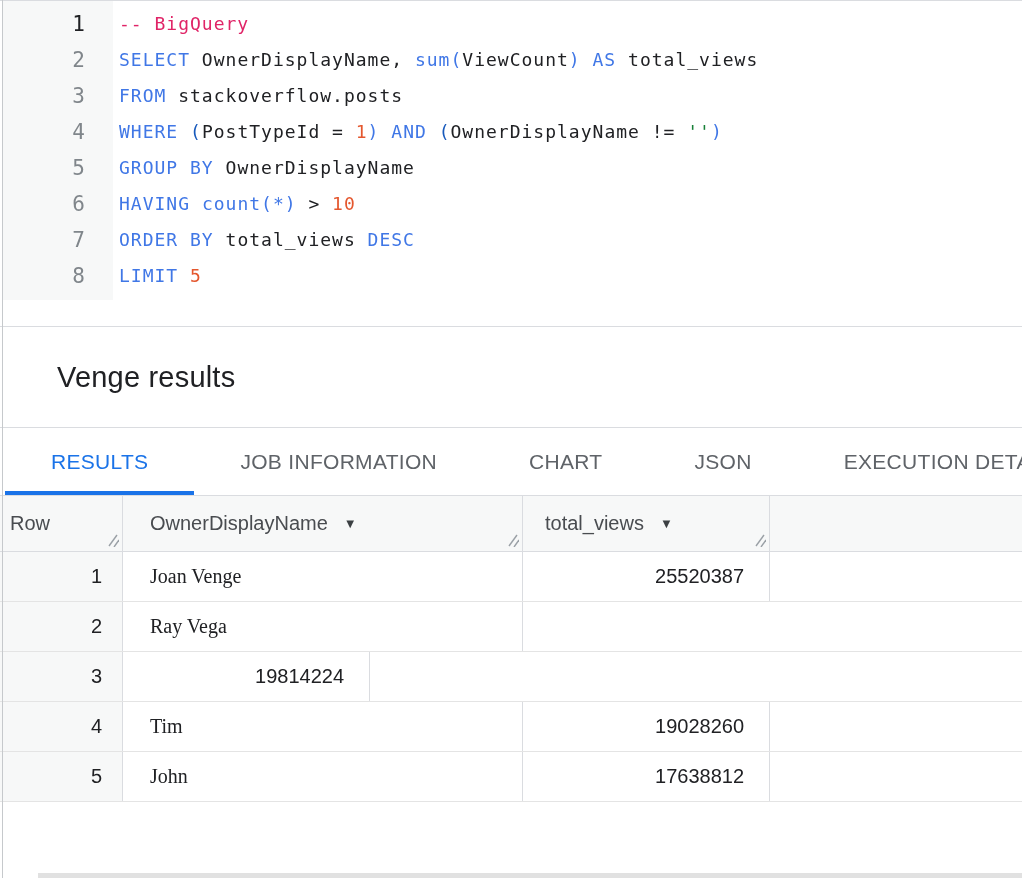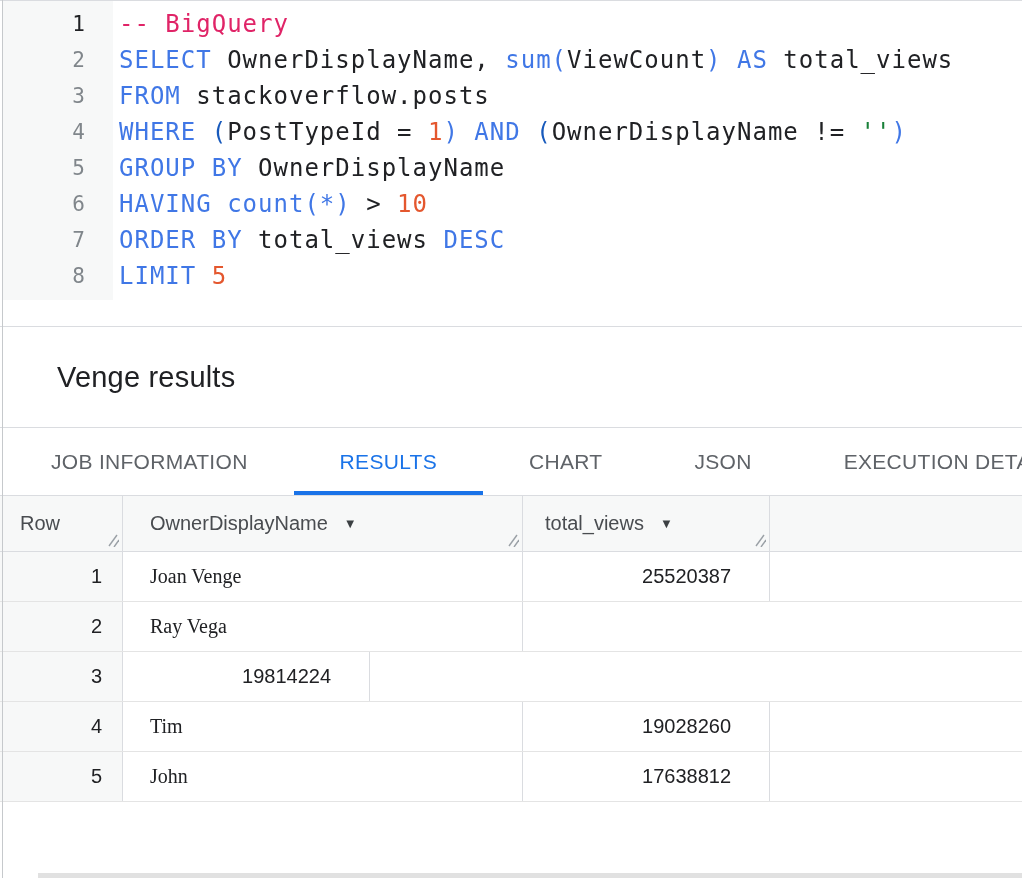--- a/index.html
+++ b/index.html
@@ -10,21 +10,21 @@
   .bottom-strip { position:absolute; bottom:0; left:38px; right:0; height:5px; background:#e1e1e1; z-index:20; }
 
   
   .editor { height:327px; border-top:1px solid #dadce0; border-bottom:1px solid #dadce0;
             display:flex; align-items:flex-start; padding-left:3px; background:#fff; }
   .gutter { width:110px; background:#f7f8f8; padding:5px 0 6px 0; }
   .ln { height:36px; line-height:36px; text-align:right; padding-right:28px;
         font-family:"DejaVu Sans Mono", monospace; font-size:21px; color:#80868b; }
   .ln.active { color:#202124; }
   .codearea { padding:5px 0 0 6px; font-family:"DejaVu Sans Mono", monospace;
-              font-size:24px; line-height:36px; letter-spacing:1px; white-space:pre; }
+              font-size:18px; line-height:36px; letter-spacing:1px; white-space:pre; }
   .code-line { height:36px; }
   .tok-c { color:#e02467; }   
   .tok-k { color:#4077e6; }   
   .tok-p { color:#202124; }   
   .tok-b { color:#185abc; }   
   .tok-n { color:#e4572e; }   
   .tok-s { color:#188038; }   
 
   
   .results-header { height:101px; border-bottom:1px solid #dadce0; display:flex;
@@ -44,32 +44,32 @@
 
   
   .thead { display:flex; height:56px; background:#f7f8f8; border-bottom:1px solid #dadce0; }
   .th { position:relative; display:flex; align-items:center; font-size:20px;
         font-weight:500; color:#494c50; }
   .vline { border-right:1px solid #dadce0; }
   .col0 { width:123px; }
   .col1 { width:400px; }
   .col2 { width:247px; }
   .col3 { flex:1; }
-  .th.col0 { padding-left:20px; }
+  .th.col0 { padding-left:10px; }
   .th.col1 { padding-left:27px; }
   .th.col2 { padding-left:22px; }
   .sort-arrow { margin-left:16px; font-size:13px; color:#3c4043; cursor:pointer; }
   .resize-handle { position:absolute; right:3px; bottom:4px; cursor:col-resize; }
   .resize-handle svg { display:block; }
 
   .tr { display:flex; height:50px; border-bottom:1px solid #e4e4e4; }
   .td { display:flex; align-items:center; font-size:20px; color:#202124; }
   .td.col0 { background:#f7f8f8; justify-content:flex-end; padding-right:20px; }
   .td.col1 { padding-left:27px;font-family:Liberation Serif, serif; }
-  .td.col2 { justify-content:flex-end; padding-right:38px; }
+  .td.col2 { justify-content:flex-end; padding-right:25px; }
 
   .footer-space { height:75px; background:#fff; }
 </style>
 </head>
 <body>
 
 <div class="left-edge"></div>
 <div class="bottom-strip"></div>
 
 <div class="editor">
@@ -84,26 +84,26 @@
       <div class="ln">8</div>
     </div>
   <div class="codearea" id="codearea"><div class="code-line"><span class="tok-c">-- BigQuery</span></div><div class="code-line"><span class="tok-k">SELECT</span><span class="tok-p"> OwnerDisplayName, </span><span class="tok-k">sum(</span><span class="tok-p">ViewCount</span><span class="tok-k">)</span><span class="tok-p"> </span><span class="tok-k">AS</span><span class="tok-p"> total_views</span></div><div class="code-line"><span class="tok-k">FROM</span><span class="tok-p"> stackoverflow.posts</span></div><div class="code-line"><span class="tok-k">WHERE</span><span class="tok-p"> </span><span class="tok-b">(</span><span class="tok-p">PostTypeId = </span><span class="tok-n">1</span><span class="tok-k">)</span><span class="tok-p"> </span><span class="tok-k">AND</span><span class="tok-p"> </span><span class="tok-b">(</span><span class="tok-p">OwnerDisplayName != </span><span class="tok-s">''</span><span class="tok-k">)</span></div><div class="code-line"><span class="tok-k">GROUP BY</span><span class="tok-p"> OwnerDisplayName</span></div><div class="code-line"><span class="tok-k">HAVING</span><span class="tok-p"> </span><span class="tok-k">count(*)</span><span class="tok-p"> &gt; </span><span class="tok-n">10</span></div><div class="code-line"><span class="tok-k">ORDER BY</span><span class="tok-p"> total_views </span><span class="tok-k">DESC</span></div><div class="code-line"><span class="tok-k">LIMIT</span><span class="tok-p"> </span><span class="tok-n">5</span></div></div>
 </div>
 
 <div class="results-header">
   <span class="results-title">Venge results</span>
 </div>
 
 <div class="tabbar" id="tabbar">
-    <div class="tab">
-      <span>JOB INFORMATION</span>
-    </div>
     <div class="tab active">
       <span>RESULTS</span>
       <span class="indicator"></span>
+    </div>
+    <div class="tab">
+      <span>JOB INFORMATION</span>
     </div>
     <div class="tab">
       <span>CHART</span>
     </div>
     <div class="tab">
       <span>JSON</span>
     </div>
     <div class="tab">
       <span>EXECUTION DETAILS</span>
     </div>

